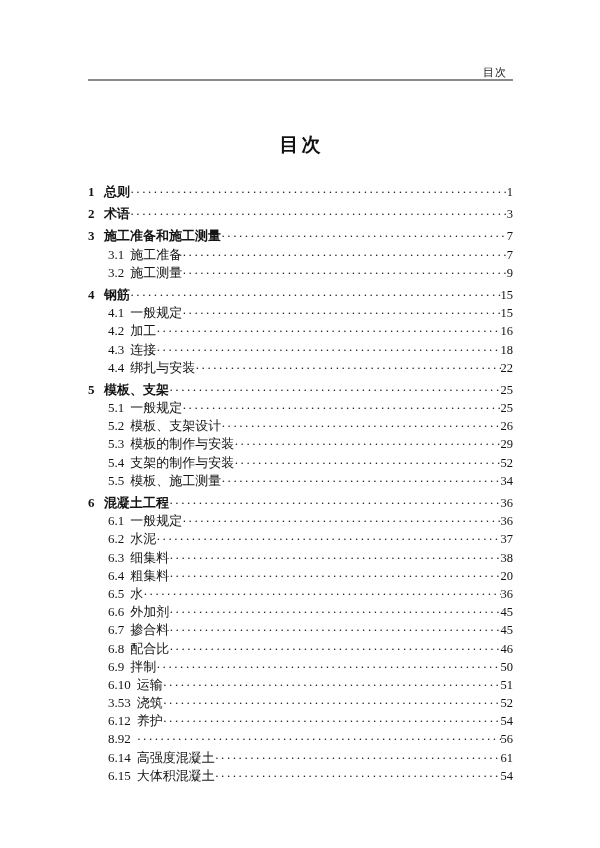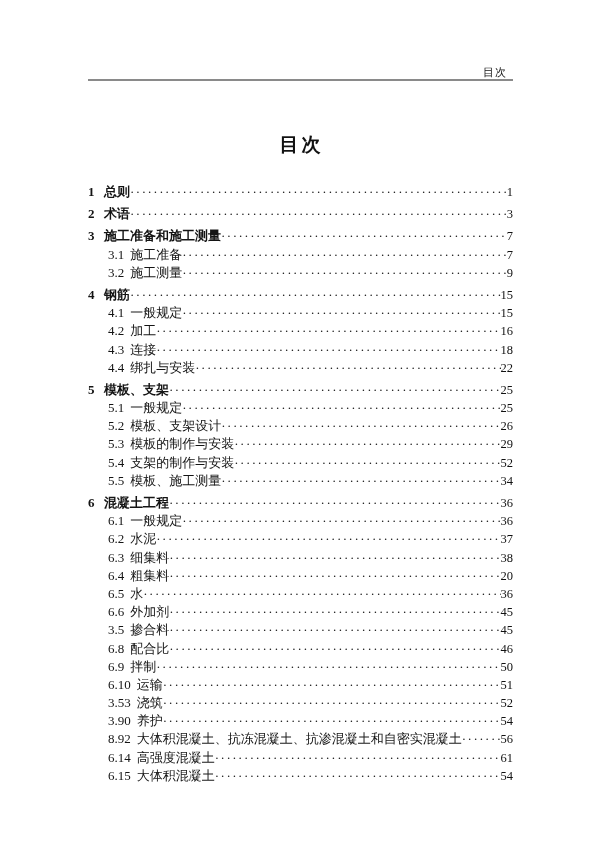--- a/index.html
+++ b/index.html
@@ -237,21 +237,21 @@
     <span class="leader">··································································································································</span>
     <span class="pg">36</span>
   </div>
       <div class="toc-row l2">
     <span class="num">6.6</span>
     <span class="ttl">外加剂</span>
     <span class="leader">··································································································································</span>
     <span class="pg">45</span>
   </div>
       <div class="toc-row l2">
-    <span class="num">3.5</span>
+    <span class="num">6.7</span>
     <span class="ttl">掺合料</span>
     <span class="leader">··································································································································</span>
     <span class="pg">45</span>
   </div>
       <div class="toc-row l2">
     <span class="num">6.8</span>
     <span class="ttl">配合比</span>
     <span class="leader">··································································································································</span>
     <span class="pg">46</span>
   </div>
@@ -267,28 +267,27 @@
     <span class="leader">··································································································································</span>
     <span class="pg">51</span>
   </div>
       <div class="toc-row l2">
     <span class="num">3.53</span>
     <span class="ttl">浇筑</span>
     <span class="leader">··································································································································</span>
     <span class="pg">52</span>
   </div>
       <div class="toc-row l2">
-    <span class="num">3.90</span>
+    <span class="num">6.12</span>
     <span class="ttl">养护</span>
     <span class="leader">··································································································································</span>
     <span class="pg">54</span>
   </div>
       <div class="toc-row l2">
     <span class="num">8.92</span>
-    <span class="ttl">大体积混凝土、抗冻混凝土、抗渗混凝土和自密实混凝土</span>
     <span class="leader">··································································································································</span>
     <span class="pg">56</span>
   </div>
       <div class="toc-row l2">
     <span class="num">6.14</span>
     <span class="ttl">高强度混凝土</span>
     <span class="leader">··································································································································</span>
     <span class="pg">61</span>
   </div>
       <div class="toc-row l2">

